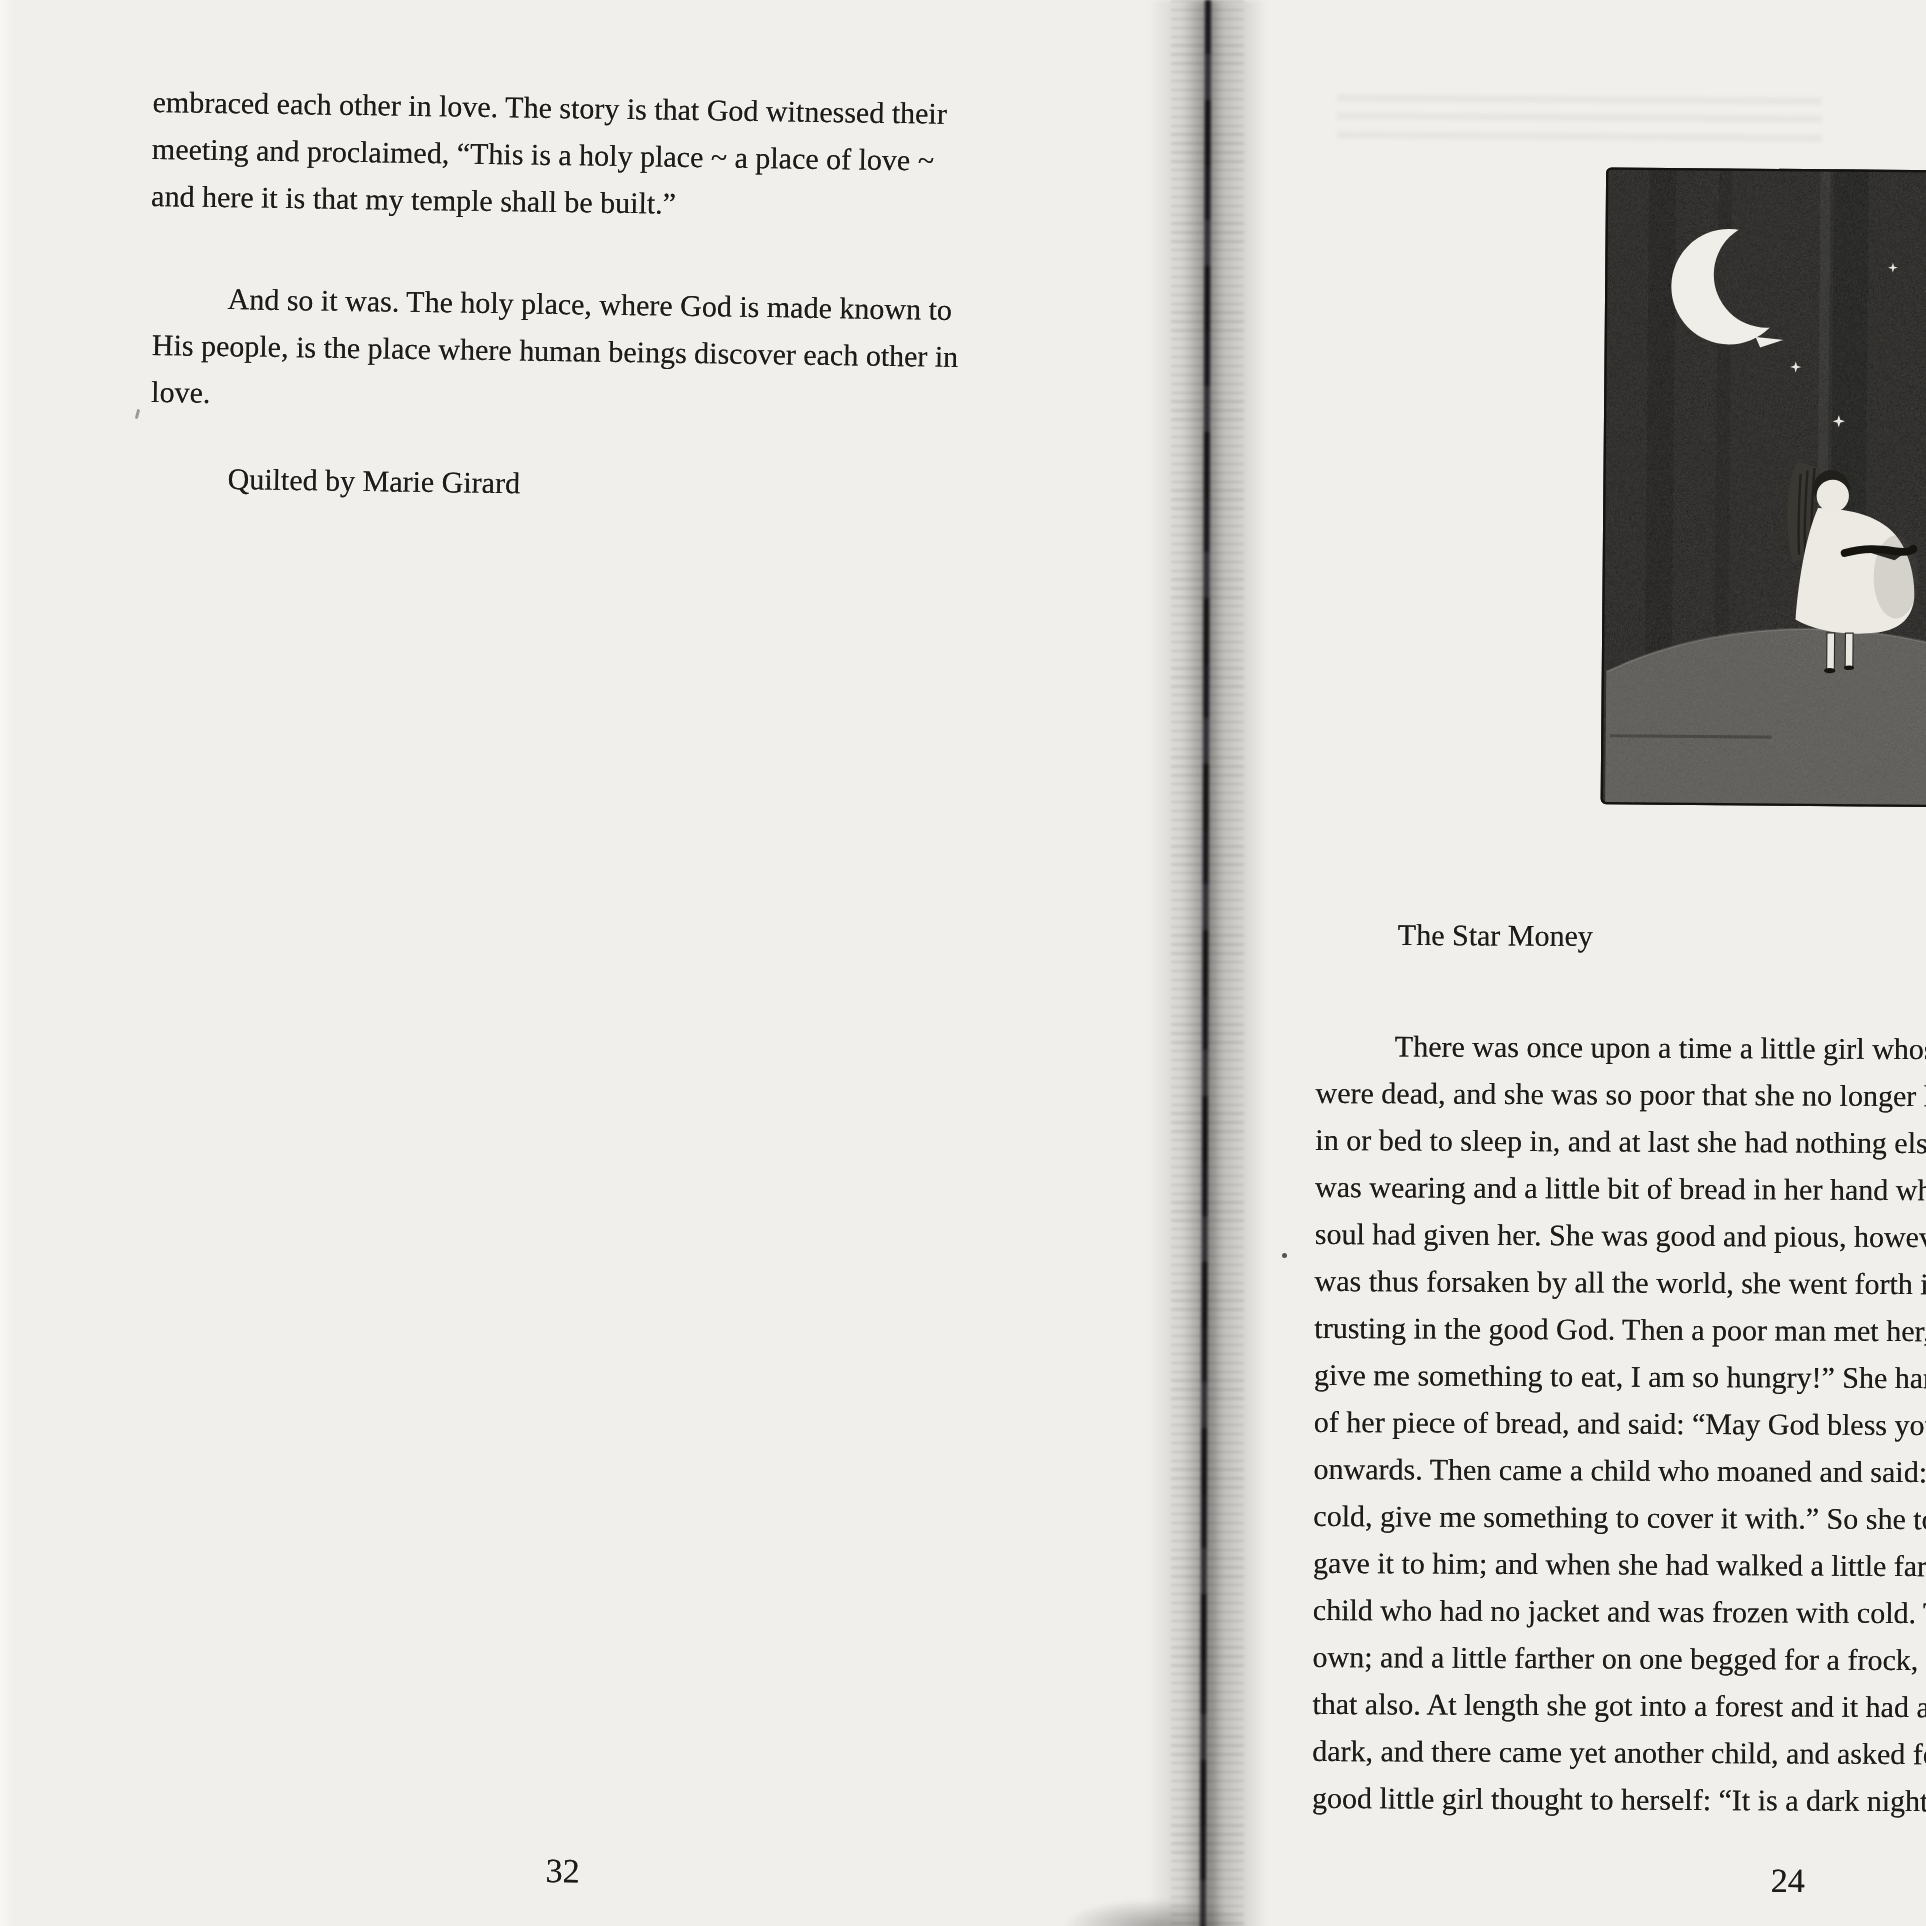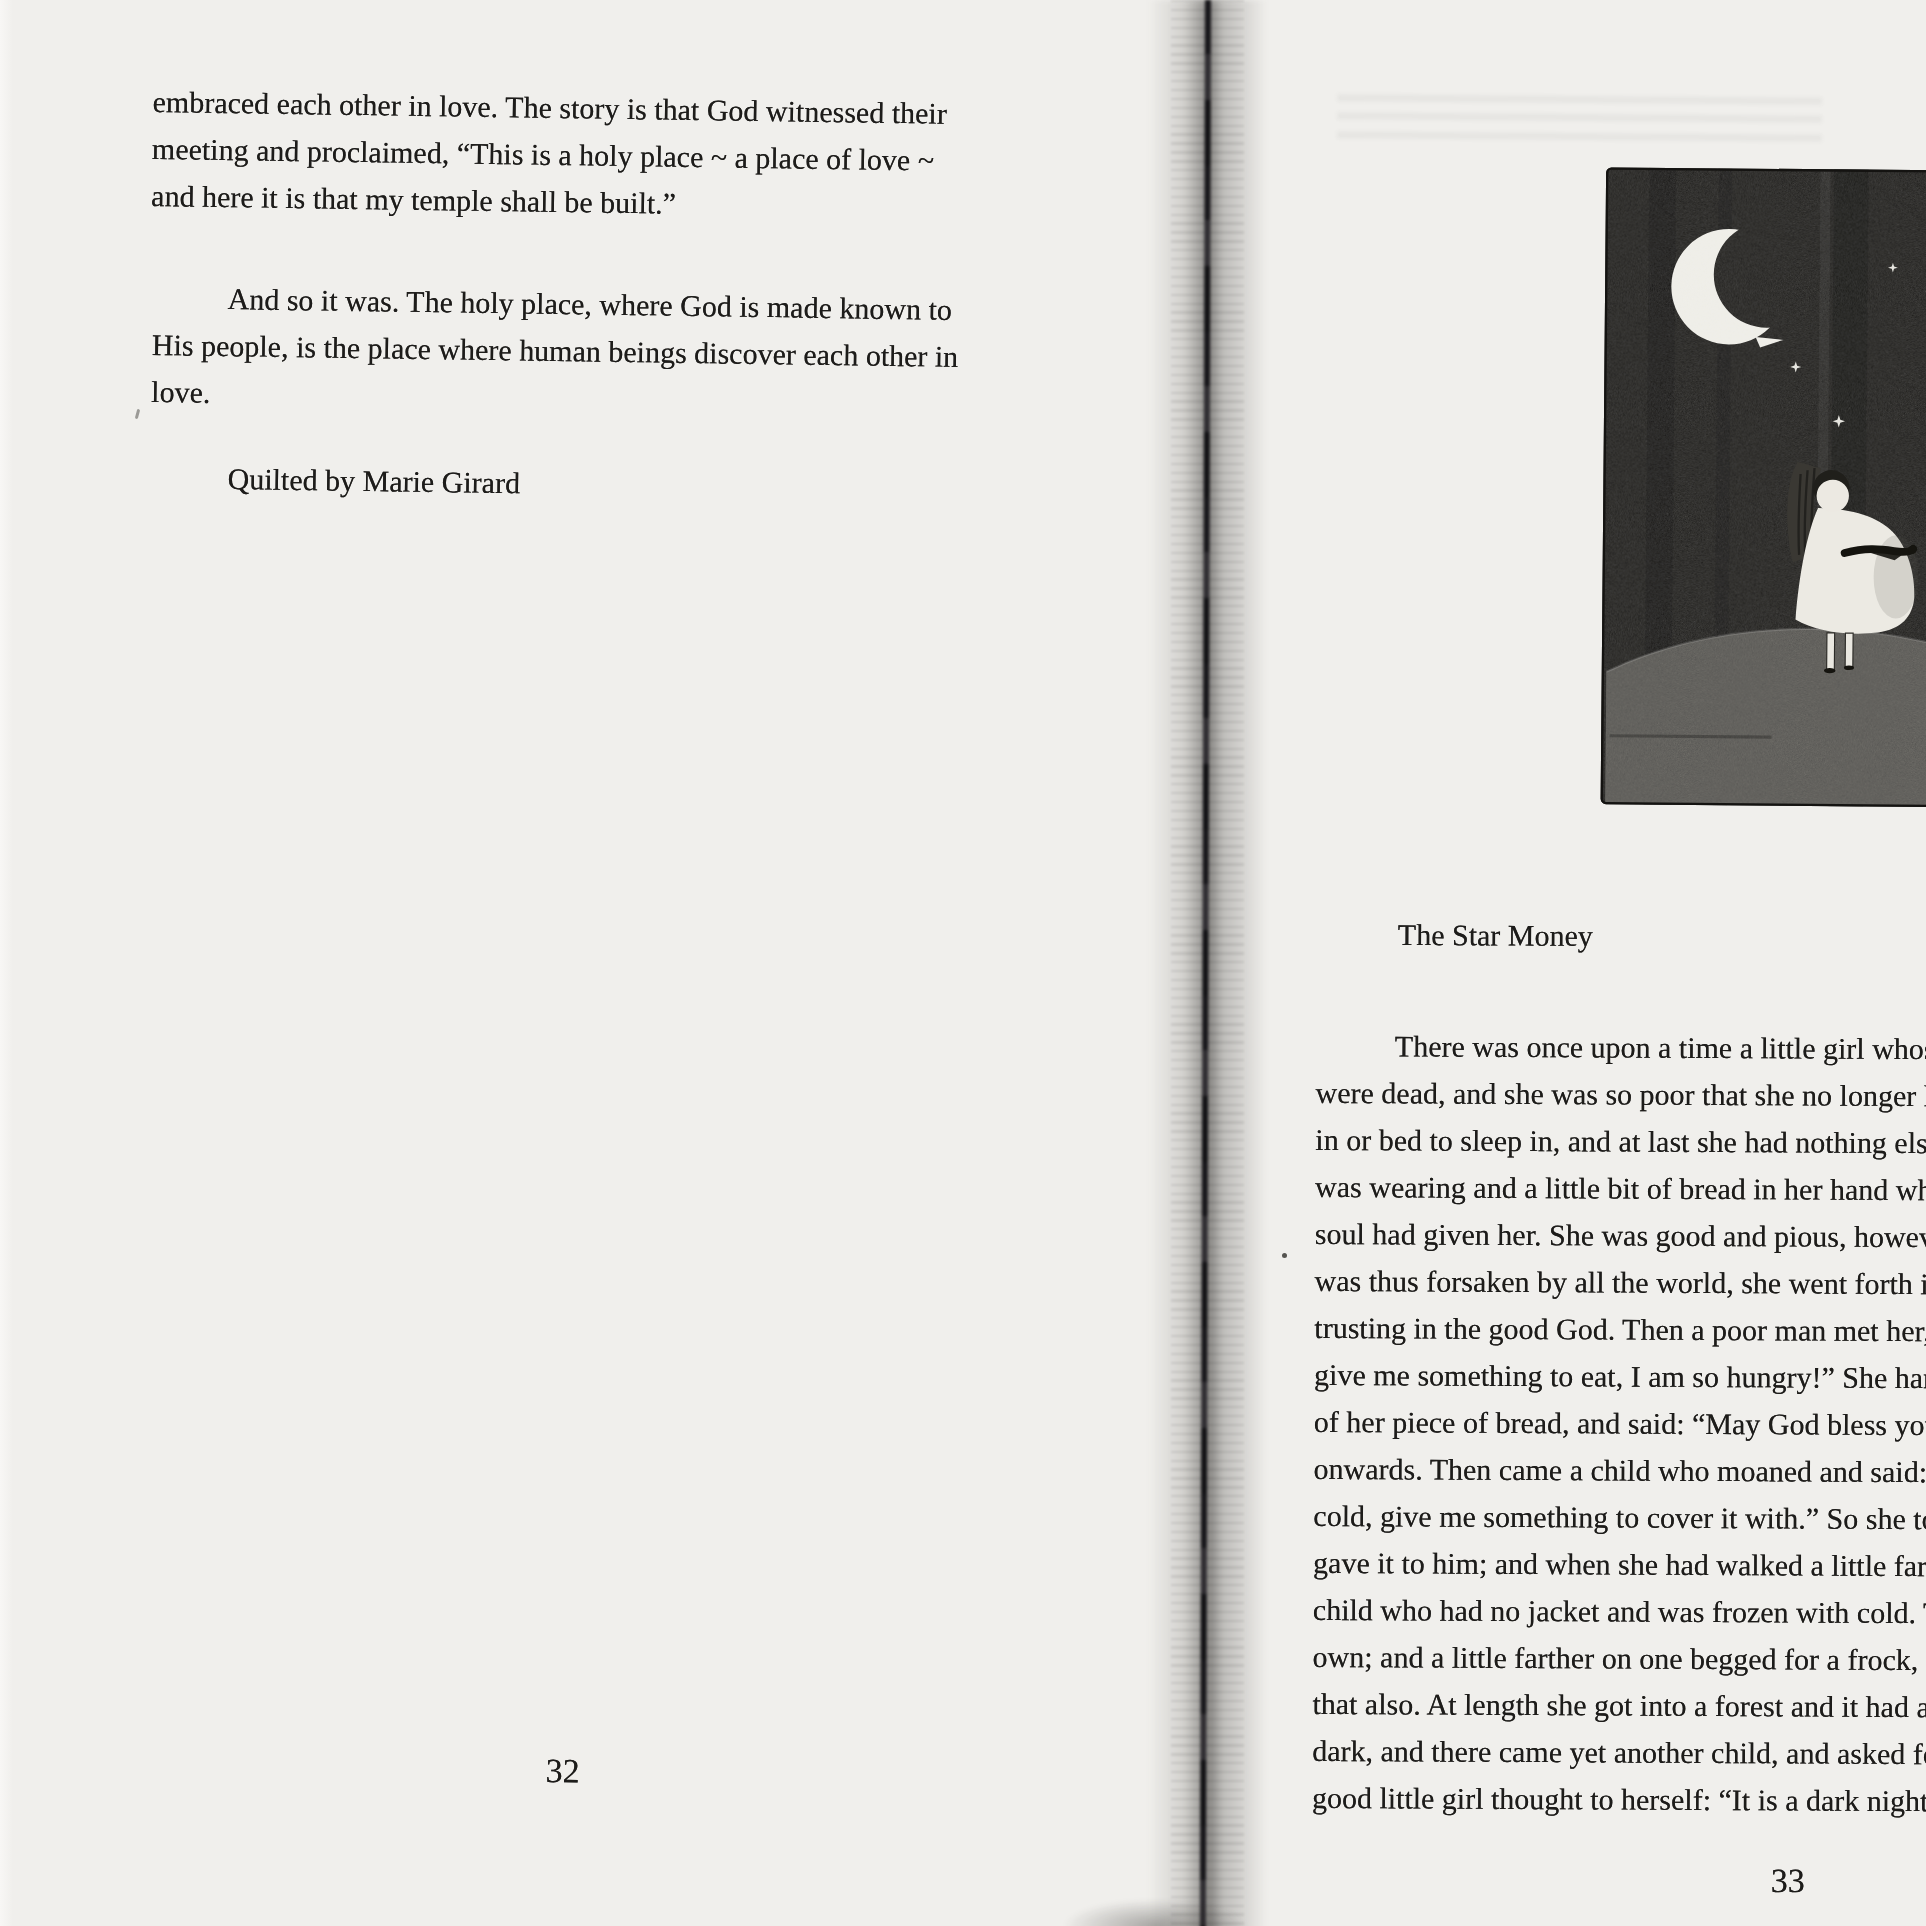--- a/index.html
+++ b/index.html
@@ -60,21 +60,21 @@
 <body>
 
 <div class="abs" style="left:0;top:0;width:1194px;height:1962px;">
   <div class="abs page-text left-tilt" style="left:153px;top:78px;width:1017px;">embraced each other in love. The story is that God witnessed their
 meeting and proclaimed, “This is a holy place ~ a place of love ~
 and here it is that my temple shall be built.”</div>
   <div class="abs page-text left-tilt indent1" style="left:153px;top:274px;width:1017px;">And so it was. The holy place, where God is made known to
 His people, is the place where human beings discover each other in
 love.</div>
   <div class="abs page-text left-tilt" style="left:228px;top:455px;width:462px;">Quilted by Marie Girard</div>
-  <div class="abs pagenum left-tilt" style="left:546px;top:1754px;">32</div>
+  <div class="abs pagenum left-tilt" style="left:546px;top:1854px;">32</div>
 </div>
 
 <div class="abs" style="left:1233px;top:0;width:1298px;height:1962px;">
 </div>
 
 <div class="abs ghost-lines"></div>
 
 <div class="abs illustration">
   <svg viewBox="0 0 1040 1670">
     <defs>
@@ -166,21 +166,21 @@
 give me something to eat, I am so hungry!” She handed him the whole
 of her piece of bread, and said: “May God bless you,” and went
 onwards. Then came a child who moaned and said: “My head is so
 cold, give me something to cover it with.” So she took off her hood and
 gave it to him; and when she had walked a little farther, she met another
 child who had no jacket and was frozen with cold. Then she gave it her
 own; and a little farther on one begged for a frock, and she gave a way
 that also. At length she got into a forest and it had already become
 dark, and there came yet another child, and asked for a shirt, and the
 good little girl thought to herself: “It is a dark night and no one sees</div>
-<div class="abs pagenum right-tilt" style="left:1771px;top:1864px;">33</div>
+<div class="abs pagenum right-tilt" style="left:1771px;top:1864px;">24</div>
 
 <div class="abs margin-dot"></div>
 <div class="abs left-speck"></div>
 <div class="abs spine-halo"></div>
 <div class="abs spine-streaks"></div>
 <div class="abs spine-core"></div>
 <div class="abs spine-foot"></div>
 
 <div class="abs left-edge"></div>
 

